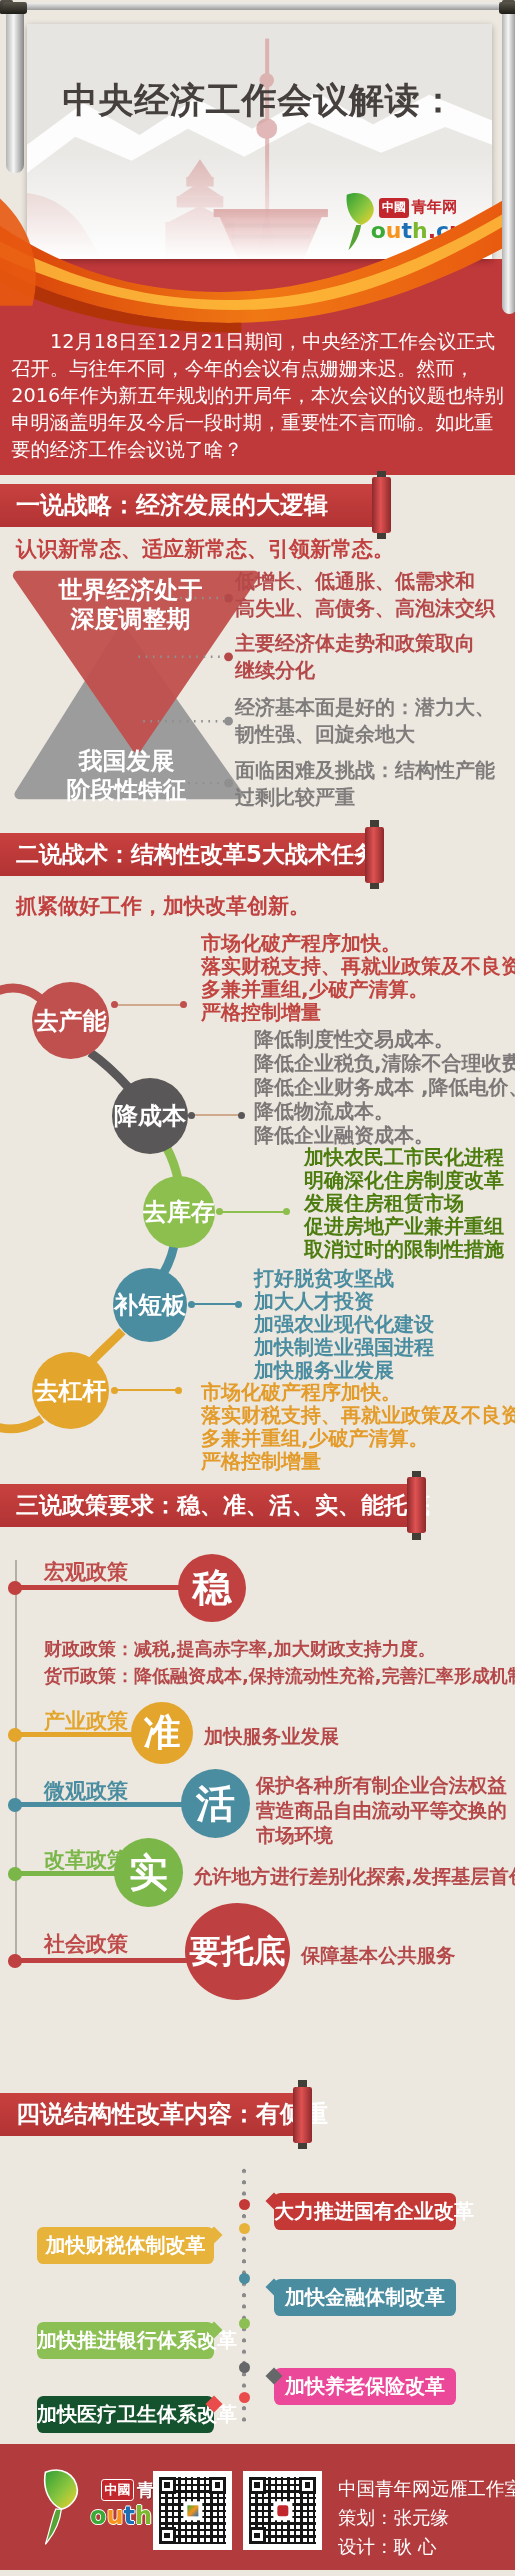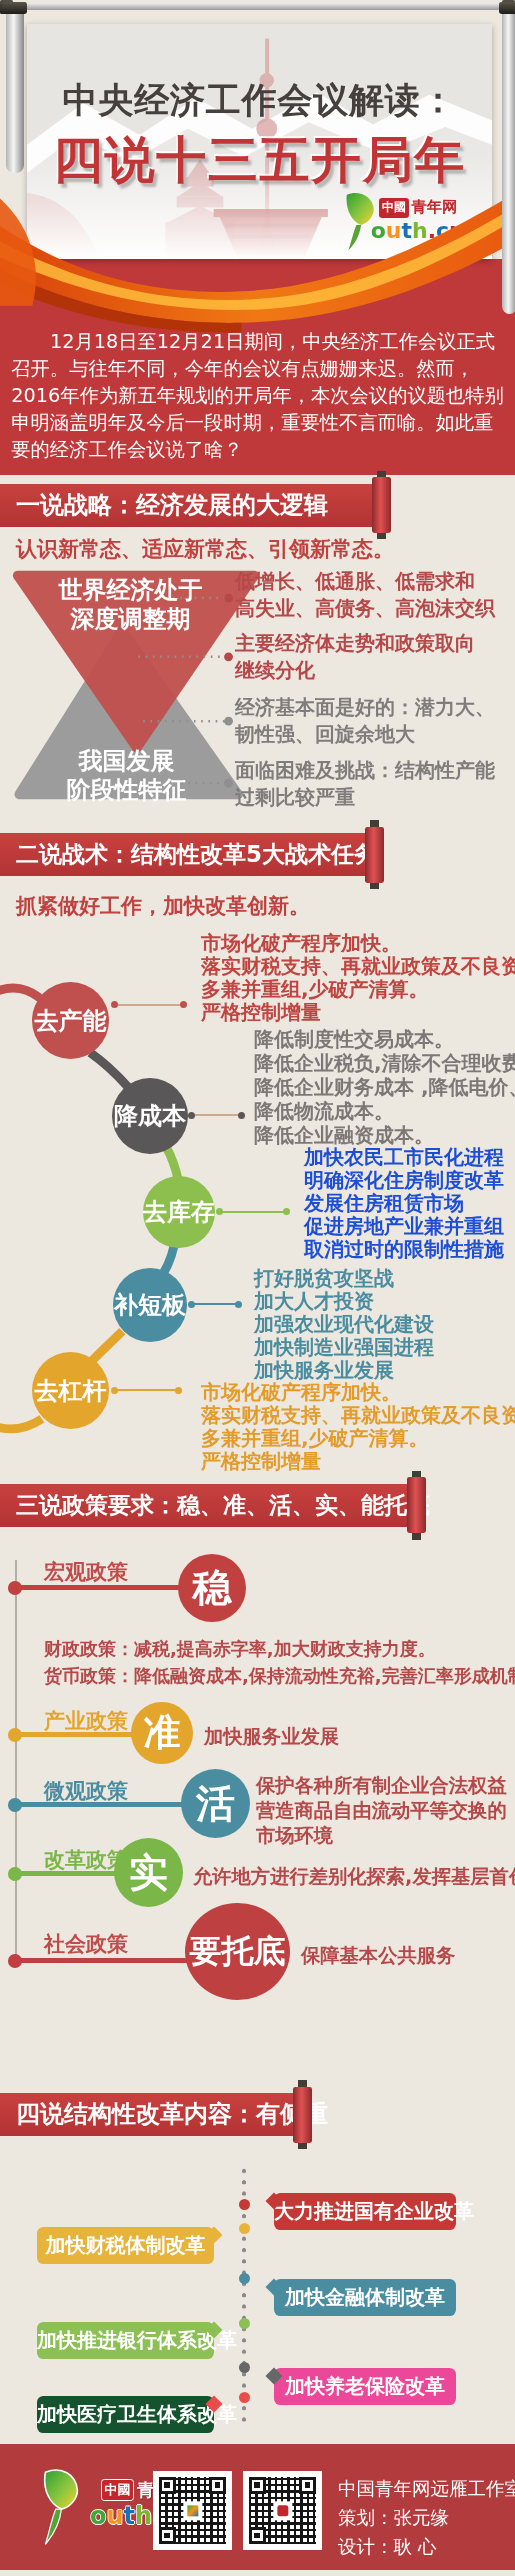--- a/index.html
+++ b/index.html
@@ -89,21 +89,20 @@
       <g opacity="0.85">
         <polygon points="238,236 368,236 344,292 262,292" fill="#b8403c"></polygon>
         <rect x="232" y="230" width="142" height="10" fill="#ad3733"></rect>
         <rect x="246" y="248" width="114" height="5" fill="#9e2f2c"></rect>
         <rect x="254" y="262" width="98" height="5" fill="#9e2f2c"></rect>
       </g>
       <path d="M0,292 L0,210 C40,215 70,240 90,292 Z" fill="#cf8b8a" opacity="0.4"></path>
       <rect x="0" y="160" width="578" height="132" fill="url(#hz)"></rect>
     </svg>
     <div class="abs" style="left:0;top:53px;width:465px;text-align:center;font-size:35px;font-weight:bold;color:#45403e;letter-spacing:0.8px;white-space:nowrap;">中央经济工作会议解读：</div>
-    <div class="abs" style="left:0;top:103px;width:465px;text-align:center;font-size:50px;font-weight:bold;color:#c13536;letter-spacing:1.6px;white-space:nowrap;text-shadow:-1.6px -1.6px 0 rgba(255,255,255,.85), 3.2px 4px 2.4px rgba(110,110,110,.45);">四说十三五开局年</div>
 
     <div class="abs" style="right:11.3px;top:167px;width:137px;height:64px;">
       <svg width="35" height="63" style="position:absolute;left:-1.6px;top:0;" viewBox="0 0 44 78">
         <defs>
             <linearGradient id="lf1" x1="0" y1="0" x2="1" y2="1">
           <stop offset="0" stop-color="#2f9e34"></stop>
               <stop offset=".55" stop-color="#8cc63f"></stop>
               <stop offset="1" stop-color="#f4d22a"></stop>
         </linearGradient>
           </defs>
@@ -226,21 +225,21 @@
     <div>多兼并重组,少破产清算。</div>
     <div>严格控制增量</div>
   </div>
   <div class="tline" style="left:254px;top:1027px;font-size:20px;line-height:24px;color:#7c7878;">
     <div>降低制度性交易成本。</div>
     <div>降低企业税负,清除不合理收费。</div>
     <div>降低企业财务成本 ,降低电价、煤价。</div>
     <div>降低物流成本。</div>
     <div>降低企业融资成本。</div>
   </div>
-  <div class="tline" style="left:304px;top:1146px;font-size:20px;line-height:23px;color:#1d4ed8;">
+  <div class="tline" style="left:304px;top:1146px;font-size:20px;line-height:23px;color:#4d7c0f;">
     <div>加快农民工市民化进程</div>
     <div>明确深化住房制度改革</div>
     <div>发展住房租赁市场</div>
     <div>促进房地产业兼并重组</div>
     <div>取消过时的限制性措施</div>
   </div>
   <div class="tline" style="left:254px;top:1267px;font-size:20px;line-height:23px;color:#4a8da0;">
     <div>打好脱贫攻坚战</div>
     <div>加大人才投资</div>
     <div>加强农业现代化建设</div>

